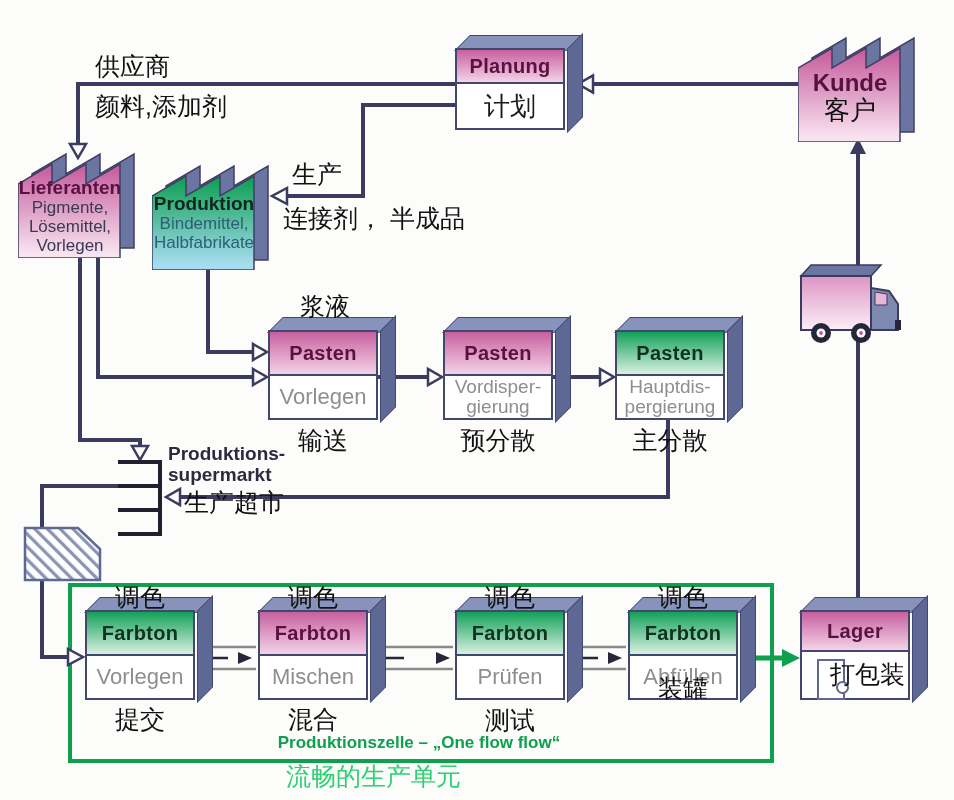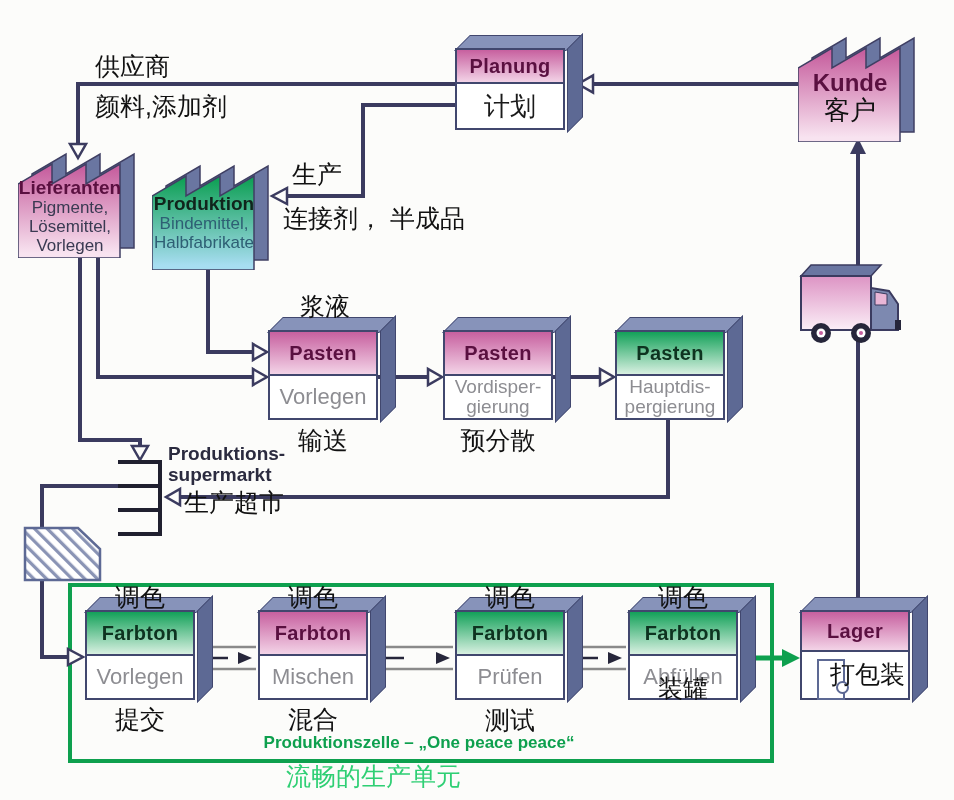--- a/index.html
+++ b/index.html
@@ -222,20 +222,21 @@
     <div class="face f90">
       <div class="hdr green h42">
           <span>Pasten</span>
         </div>
       <div class="bdy two" style="height:42px;">
         <span>Hauptdis-</span>
         <span>pergierung</span>
       </div>
     </div>
   </div>
+  <div class="lbl lbl-c" style="left:615px;top:424px;">主分散</div>
 
   <div class="deb" style="left:168px;top:443px;">
     <div>Produktions-</div>
     <div>supermarkt</div>
   </div>
   <div class="lbl" style="left:184px;top:486px;">生产超市</div>
 
   <div class="lbl lbl-c" style="left:85px;top:581px;">调色</div>
   <div class="box3d" style="left:85px;top:596px;">
     <div class="top3d"></div>
@@ -326,16 +327,16 @@
       <rect x="100" y="62" width="6" height="10" fill="#26263a"></rect>
       <circle cx="26" cy="75" r="10" fill="#26263a"></circle>
         <circle cx="26" cy="75" r="4.5" fill="#ffffff"></circle>
         <circle cx="26" cy="75" r="2" fill="#c55f9e"></circle>
       <circle cx="66" cy="75" r="10" fill="#26263a"></circle>
         <circle cx="66" cy="75" r="4.5" fill="#ffffff"></circle>
         <circle cx="66" cy="75" r="2" fill="#c55f9e"></circle>
     </svg>
   </div>
 
-  <div class="celltitle">Produktionszelle – „One peace peace“</div>
+  <div class="celltitle">Produktionszelle – „One flow flow“</div>
   <div class="cellcn">流畅的生产单元</div>
 
 </div>
 
 </body></html>

